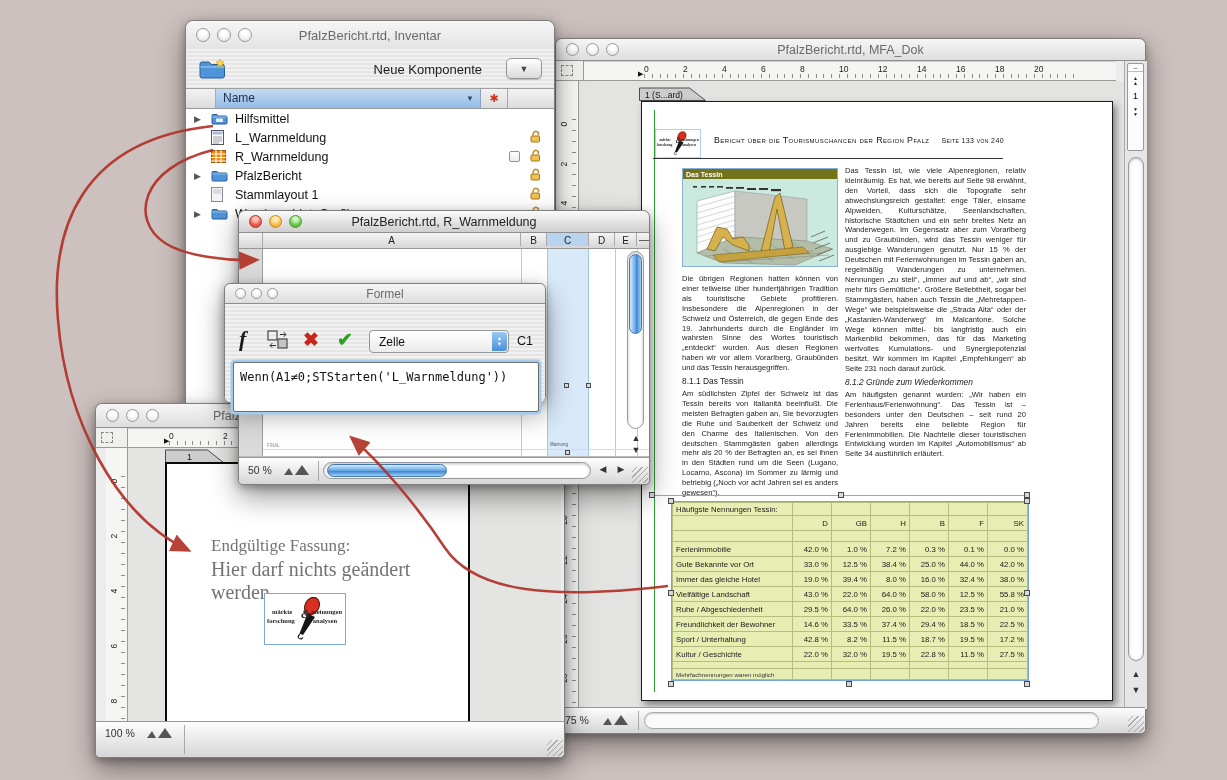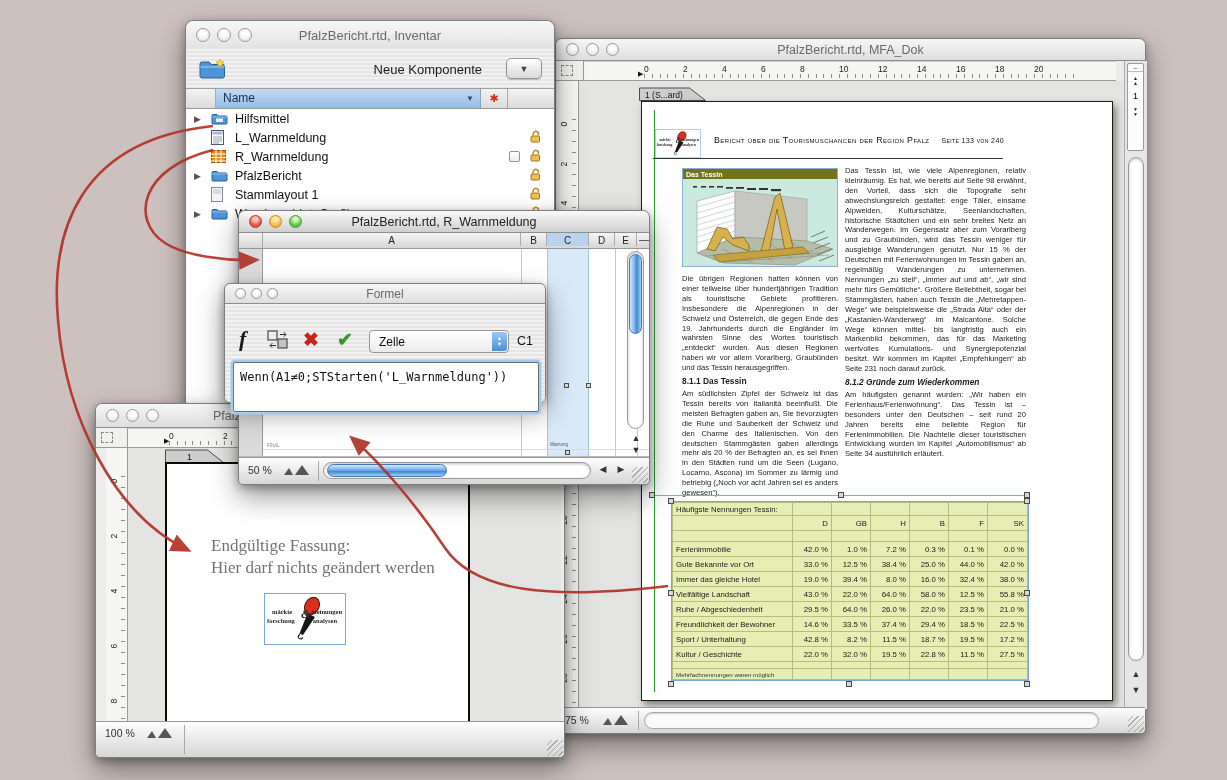--- a/index.html
+++ b/index.html
@@ -36,21 +36,21 @@
   
   .aqtrack{position:absolute;background:#fff;border:1px solid #9a9a9a;border-radius:9px;box-shadow:inset 0 1px 3px rgba(0,0,0,.25)}
   .aqthumb{position:absolute;border:1px solid #4377ad;border-radius:8px;
            background:linear-gradient(180deg,#d5e9fb,#72b0ea 45%,#4189d2 60%,#a5cef2)}
   .aqthumb.vert{background:linear-gradient(90deg,#d5e9fb,#72b0ea 45%,#4189d2 60%,#a5cef2)}
   .arrbtn{position:absolute;font-size:9px;color:#333;text-align:center;line-height:15px;width:16px;height:16px}
   .mnt{position:absolute;top:5px}
   
   .serifdoc{font-family:"Liberation Serif",serif;color:#737373}
   .pcol{position:absolute;font-family:"Liberation Serif",serif;font-size:7.6px;line-height:9.9px;text-align:justify;color:#1c1c1c}
-  .pcol .bh{font-family:"Liberation Sans",sans-serif;font-weight:bold;font-size:8.4px;margin:4px 0 2px}
+  .pcol .bh{font-family:"Liberation Sans",sans-serif;font-weight:normal;font-size:8.4px;margin:4px 0 2px}
   .pcol .bh.it{font-style:italic}
   .schead{font-variant:small-caps;letter-spacing:.4px;color:#111}
   
   .invrow{height:19px;display:flex;align-items:center;padding-left:8px;font-size:12.5px;color:#111;background:#fff}
   .disc{width:17px;font-size:9px;color:#555}
   .icic{width:24px;display:flex;align-items:center}
   .ilab{flex:1;white-space:nowrap;overflow:hidden}
   .irt{display:flex;align-items:center;gap:9px;width:58px;justify-content:flex-end;padding-right:12px}
   .cbx{width:11px;height:11px;border:1px solid #949494;border-radius:2px;background:linear-gradient(#fff,#ececec)}
   
@@ -542,21 +542,21 @@
       <span class="rnum" style="top: 193px;">6</span>
       <span class="rnum" style="top: 248px;">8</span>
     </div>
   <div style="position:absolute;left:32px;top:44px;width:433px;height:288px;background:#e4e4e2;overflow:hidden">
     <svg width="62" height="14" style="position:absolute;left:37px;top:1px">
       <path d="M0.5,13.5 v-12.5 h42 l16,12.5 z" fill="#cdcdcd" stroke="#4a4a4a"></path>
       <text x="22" y="10.5" font-size="9" fill="#111">1</text>
     </svg>
     <div style="position:absolute;left:37px;top:14px;width:305px;height:262px;background:#fff;border:2px solid #0a0a0a">
       <div class="serifdoc" style="position:absolute;left:44px;top:72px;font-size:17px">Endgültige Fassung:</div>
-      <div class="serifdoc" style="position:absolute;left:44px;top:94px;font-size:17px">Hier darf nichts geändert werden</div>
+      <div class="serifdoc" style="position:absolute;left:44px;top:94px;font-size:20px">Hier darf nichts geändert werden</div>
       <div class="logo" style="left:97px;top:129px;width:82px;height:52px">
         <svg width="34" height="44" viewBox="0 0 34 44" style="position:absolute;left:26px;top:3px">
           <ellipse cx="21" cy="9" rx="7" ry="9" transform="rotate(28 21 9)" fill="#d83020" stroke="#5a1008"></ellipse>
           <path d="M16.5,16.5 L24,20 L12,38 L8.5,36.5 Z" fill="#151515"></path>
           <path d="M9,37 q-4,4 1,5 l2,-1.5" fill="none" stroke="#222" stroke-width="1.2"></path>
         </svg>
         <span class="lw" style="left:7px;top:14px">märkte</span>
         <span class="lw" style="right:3px;top:14px">meinungen</span>
         <span class="amp" style="left:36px;top:12px">&amp;</span>
         <span class="lw" style="left:2px;top:23px">forschung</span>

